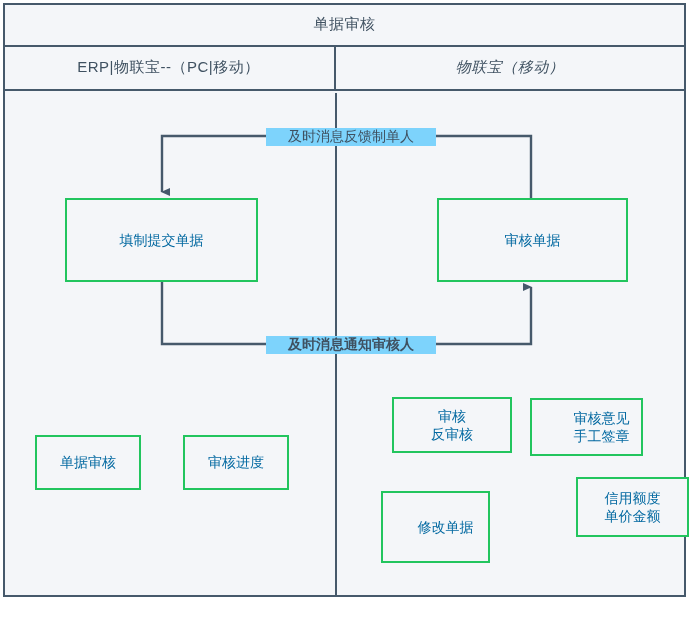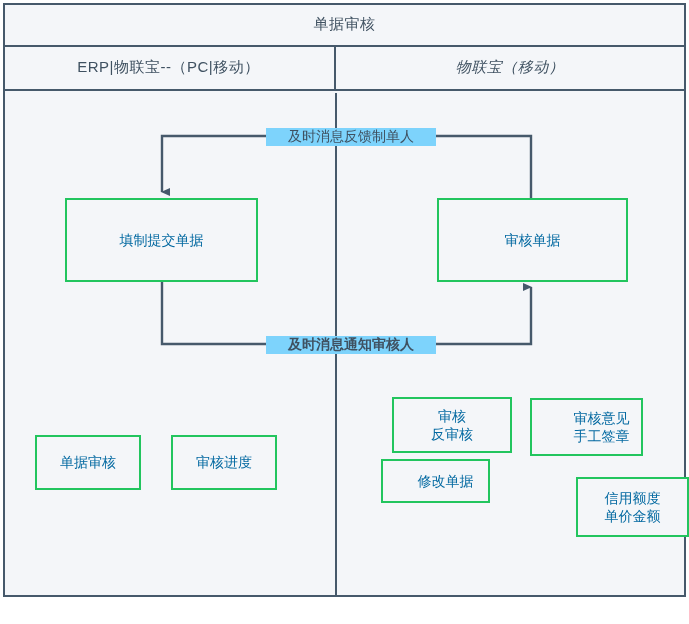--- a/index.html
+++ b/index.html
@@ -151,26 +151,26 @@
   <div class="edge-label" style="left:266px; top:128px; width:158px;">及时消息反馈制单人</div>
 
   <div class="edge-label" style="left:266px; top:336px; width:158px;font-weight:bold;">及时消息通知审核人</div>
 
   <div class="node main" style="left:65px; top:198px; width:193px; height:84px;">填制提交单据</div>
 
   <div class="node main" style="left:437px; top:198px; width:191px; height:84px;">审核单据</div>
 
   <div class="node small" style="left:35px; top:435px; width:106px; height:55px;">单据审核</div>
 
-  <div class="node small" style="left:171px; top:435px; width:106px; height:55px;">审核进度</div>
+  <div class="node small" style="left:183px; top:435px; width:106px; height:55px;">审核进度</div>
 
   <div class="node small" style="left:392px; top:397px; width:120px; height:56px;">审核
 反审核</div>
 
   <div class="node small" style="left:530px; top:398px; width:113px; height:58px;padding-left:30px;">审核意见
 手工签章</div>
 
-  <div class="node small" style="left:381px; top:459px; width:109px; height:44px;padding-left:20px;">修改单据</div>
+  <div class="node small" style="left:381px; top:491px; width:109px; height:72px;padding-left:20px;">修改单据</div>
 
   <div class="node small" style="left:530px; top:477px; width:113px; height:60px;margin-left:46px;">信用额度
 单价金额</div>
 
 </div>
 
 </body></html>

